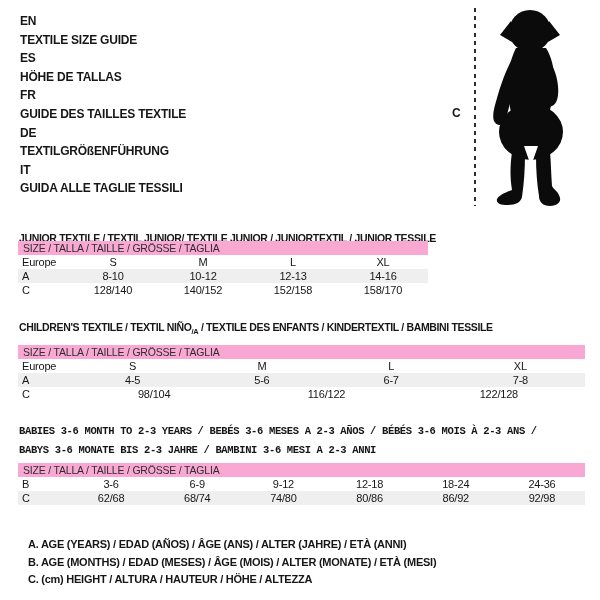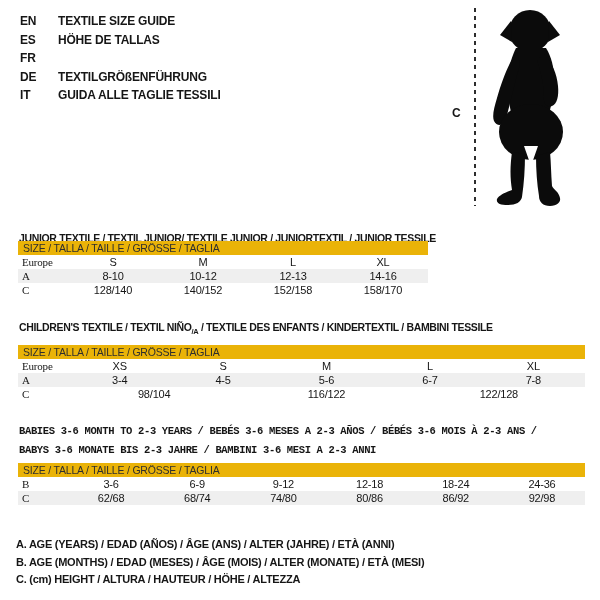--- a/index.html
+++ b/index.html
@@ -8,21 +8,21 @@
     position:relative;
     background:#ffffff;
     color:#161616;
     font-family:"Liberation Sans", sans-serif;
     overflow:hidden;
   }
   .abs { position:absolute; }
 
   
   .lang-block { top:12px; left:20px; }
-  .lang-row { display:flex; line-height:18.6px; }
+  .lang-row { display:flex; line-height:18.6px;flex-direction:column; }
   .lang-code, .lang-label {
     font-size:12px; font-weight:bold; letter-spacing:-0.2px; white-space:nowrap;
   }
   .lang-code { width:38px; }
 
   
   .measure-line {
     left:474px; top:8px; width:2px; height:198px;
     background:repeating-linear-gradient(to bottom, #2d2d2d 0 4px, transparent 4px 8.2px);
   }
@@ -42,50 +42,51 @@
   .title-babies   { top:422px; line-height:18.5px;font-family:Liberation Mono, monospace; }
 
   
   .size-table { position:absolute; left:18px; }
   .table-junior   { top:241px; width:410px; }
   .table-children { top:345px; width:567px; }
   .table-babies   { top:463px; width:567px; }
 
   .size-bar {
     height:14px; line-height:14.5px;
-    background:#eab308; color:#2e2e2e;
+    background:#f9a8d4; color:#2e2e2e;
     font-size:10.5px; letter-spacing:-0.2px;
     padding-left:5px; white-space:nowrap; overflow:hidden;
   }
   .trow { display:flex; height:14px; line-height:14.5px; font-size:11px; letter-spacing:-0.2px; }
   .trow.shaded { background:#efefef; }
-  .tlabel { width:50px; padding-left:4px; white-space:nowrap;font-family:Liberation Serif, serif; }
+  .tlabel { width:50px; padding-left:4px; white-space:nowrap; }
   .tcell  { flex:1; text-align:center; white-space:nowrap; }
 
   
-  .footnotes { left:16px; top:536px; }
+  .footnotes { left:28px; top:536px; }
   .footnote {
     font-size:11px; font-weight:bold; letter-spacing:-0.25px;
     line-height:17.5px; white-space:nowrap;
   }
 </style>
 </head>
 <body>
 
 <div class="abs lang-block">
   <div class="lang-row">
     <span class="lang-code">EN</span>
     <span class="lang-label">TEXTILE SIZE GUIDE</span>
   </div>
   <div class="lang-row">
     <span class="lang-code">ES</span>
     <span class="lang-label">HÖHE DE TALLAS</span>
   </div>
   <div class="lang-row">
     <span class="lang-code">FR</span>
+    <span class="lang-label">GUIDE DES TAILLES TEXTILE</span>
   </div>
   <div class="lang-row">
     <span class="lang-code">DE</span>
     <span class="lang-label">TEXTILGRÖßENFÜHRUNG</span>
   </div>
   <div class="lang-row">
     <span class="lang-code">IT</span>
     <span class="lang-label">GUIDA ALLE TAGLIE TESSILI</span>
   </div>
 </div>
@@ -131,29 +132,27 @@
       <div class="tcell">152/158</div>
       <div class="tcell">158/170</div>
     </div>
   </div>
 
 <div class="abs section-title title-children"><span>CHILDREN'S TEXTILE / TEXTIL NIÑO</span><span class="sub">/A</span><span> / TEXTILE DES ENFANTS / KINDERTEXTIL / BAMBINI TESSILE</span></div>
 <div class="size-table table-children">
     <div class="size-bar">SIZE / TALLA / TAILLE / GRÖSSE / TAGLIA</div>
     <div class="trow">
       <div class="tlabel">Europe</div>
-      <div class="tcell">XS</div>
       <div class="tcell">S</div>
       <div class="tcell">M</div>
       <div class="tcell">L</div>
       <div class="tcell">XL</div>
     </div>
     <div class="trow shaded">
       <div class="tlabel">A</div>
-      <div class="tcell">3-4</div>
       <div class="tcell">4-5</div>
       <div class="tcell">5-6</div>
       <div class="tcell">6-7</div>
       <div class="tcell">7-8</div>
     </div>
     <div class="trow">
       <div class="tlabel">C</div>
       <div class="tcell">98/104</div>
       <div class="tcell">116/122</div>
       <div class="tcell">122/128</div>

